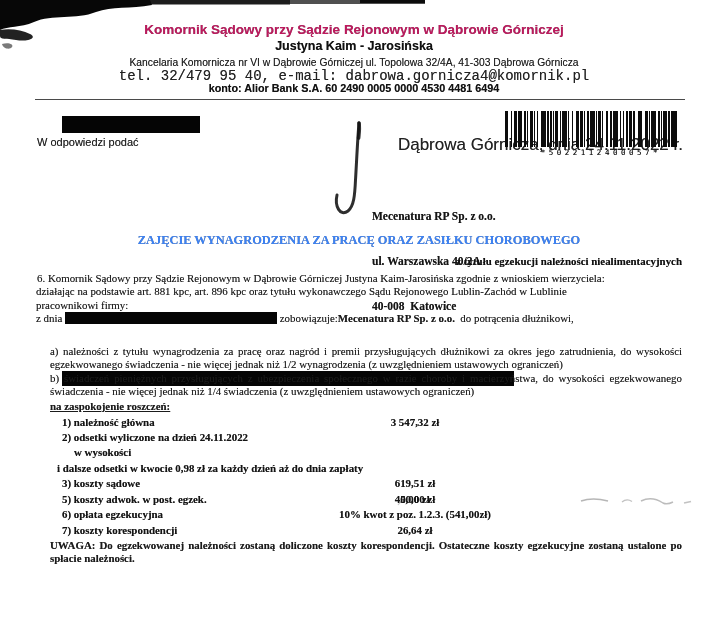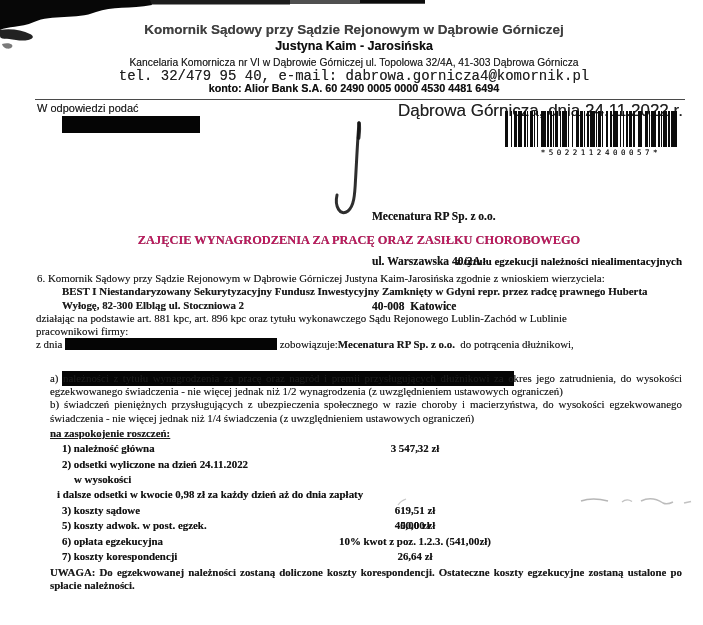--- a/index.html
+++ b/index.html
@@ -1,26 +1,26 @@
 <!DOCTYPE html>
 <html lang="pl"><head>
 <meta charset="utf-8">
 <style>
   html,body{margin:0;padding:0;background:#e8e8e8;}
   .page{
     position:relative;width:703px;height:625px;background:#ffffff;
     margin:0 auto;overflow:hidden;color:#1b1b1b;
     font-family:"Liberation Serif", serif;
   }
-  .sans{font-family:"Liberation Sans", sans-serif;}
+  .sans{font-family:"Liberation Sans", sans-serif;margin-top:34px;}
   
   .artifact{position:absolute;left:0;top:0;pointer-events:none;}
   
   .letterhead{position:absolute;left:20px;right:15px;top:22px;text-align:center;}
-  .lh1{font-family:"Liberation Sans",sans-serif;font-weight:bold;font-size:13.5px;line-height:16px;color:#404040;text-align:center;}
+  .lh1{font-family:"Liberation Sans",sans-serif;font-weight:bold;font-size:13.5px;line-height:16px;color:#be185d;text-align:center;}
   .lh2{font-family:"Liberation Sans",sans-serif;font-weight:bold;font-size:12.5px;line-height:16px;color:#111;}
   .lh3{font-family:"Liberation Sans",sans-serif;font-size:10.3px;line-height:12.5px;color:#222;margin-top:3px;}
   .lh4{font-family:Liberation Mono, monospace;font-size:14px;line-height:12.5px;color:#222;}
   .lh5{font-family:"Liberation Sans",sans-serif;font-weight:bold;font-size:10.8px;line-height:13px;color:#111;}
   .hrule{position:absolute;left:35px;right:18px;top:99px;border-top:1.4px solid #4a4a4a;}
   .reply-label{position:absolute;left:37px;top:102px;font-family:"Liberation Sans",sans-serif;font-size:11px;color:#222;}
   .place-date{position:absolute;right:20px;top:101px;font-family:"Liberation Sans",sans-serif;font-size:17px;color:#222;}
   
   .redact{background:#050505;position:absolute;}
   .redact-inline{display:inline-block;background:#050505;height:12px;vertical-align:-2px;}
@@ -28,21 +28,21 @@
   .barcode{position:absolute;left:505px;top:111px;width:156px;text-align:right;}
   .barcode-bars{width:172px;height:36px;overflow:hidden;white-space:nowrap;font-size:0;}
   .barcode-bars i{display:inline-block;height:100%;background:#0c0c0c;}
   .barcode-text{font-family:"DejaVu Sans Mono",monospace;font-size:7.5px;letter-spacing:3.5px;color:#111;margin-top:1px;white-space:nowrap;}
   
   .jmark{position:absolute;left:328px;top:120px;}
   
   .recipient{position:absolute;left:372px;top:179px;font-weight:bold;font-size:11.5px;line-height:15px;color:#151515;white-space:pre-wrap;}
   
   .doc-body{position:absolute;left:36px;right:21px;top:233px;padding-left:14px;font-size:10.9px;line-height:13.3px;text-align:justify;color:#1b1b1b;}
-  .title{text-align:center;font-weight:bold;font-size:12.4px;line-height:14px;margin:0 0 2px -14px;color:#be185d;}
+  .title{text-align:center;font-weight:bold;font-size:12.4px;line-height:14px;margin:0 0 2px -14px;color:#3b82f6;}
   .subtitle{text-align:right;font-weight:bold;font-size:10.9px;line-height:12px;margin:8px 0 5px -14px;color:#101010;}
   .p1{text-indent:-13px;margin:0;}
   .creditor{font-weight:bold;margin:0 0 0 12px;text-align:left;}
   .pfull{margin:0 0 0 -14px;}
   .claims-heading{font-weight:bold;text-decoration:underline;margin:2px 0 1px 0;}
   .claim-row{position:relative;line-height:15.4px;font-weight:bold;color:#141414;}
   .claim-label{display:inline-block;}
   .claim-row.normal .claim-label{margin-left:12px;}
   .claim-row.sub .claim-label{margin-left:24px;}
   .claim-row.note .claim-label{margin-left:7px;}
@@ -106,21 +106,20 @@
   </svg>
   <svg class="artifact" style="left:395px;top:496px;" width="14" height="12" viewBox="0 0 14 12">
     <path d="M3,9 C5,6 8,4 11,3" stroke="#9a9a9a" stroke-width="1.2" fill="none" opacity=".55"></path>
   </svg>
 
   <div class="doc-body">
     <div class="title">ZAJĘCIE WYNAGRODZENIA ZA PRACĘ ORAZ ZASIŁKU CHOROBOWEGO</div>
     <div class="subtitle">z tytułu egzekucji należności niealimentacyjnych</div>
 
     <p class="p1">6. Komornik Sądowy przy Sądzie Rejonowym w Dąbrowie Górniczej Justyna Kaim-Jarosińska zgodnie z wnioskiem wierzyciela:</p>
-    <p class="creditor">BEST I Niestandaryzowany Sekurytyzacyjny Fundusz Inwestycyjny Zamknięty w Gdyni repr. przez radcę prawnego Huberta Wyłogę, 82-300 Elbląg ul. Stoczniowa 2</p>
     <p class="pfull">działając na podstawie art. 881 kpc, art. 896 kpc oraz tytułu wykonawczego Sądu Rejonowego Lublin-Zachód w Lublinie</p>
 
     <p class="pfull">pracownikowi firmy:</p>
     <p class="pfull">
       <span>z dnia</span>
       <span class="redact-inline" style="width:212px;"></span>
       <span>zobowiązuje:</span><b>Mecenatura RP Sp. z o.o.</b><span style="white-space:pre;">  do potrącenia dłużnikowi,</span>
     </p>
 
     <div style="height:20px;"></div>

